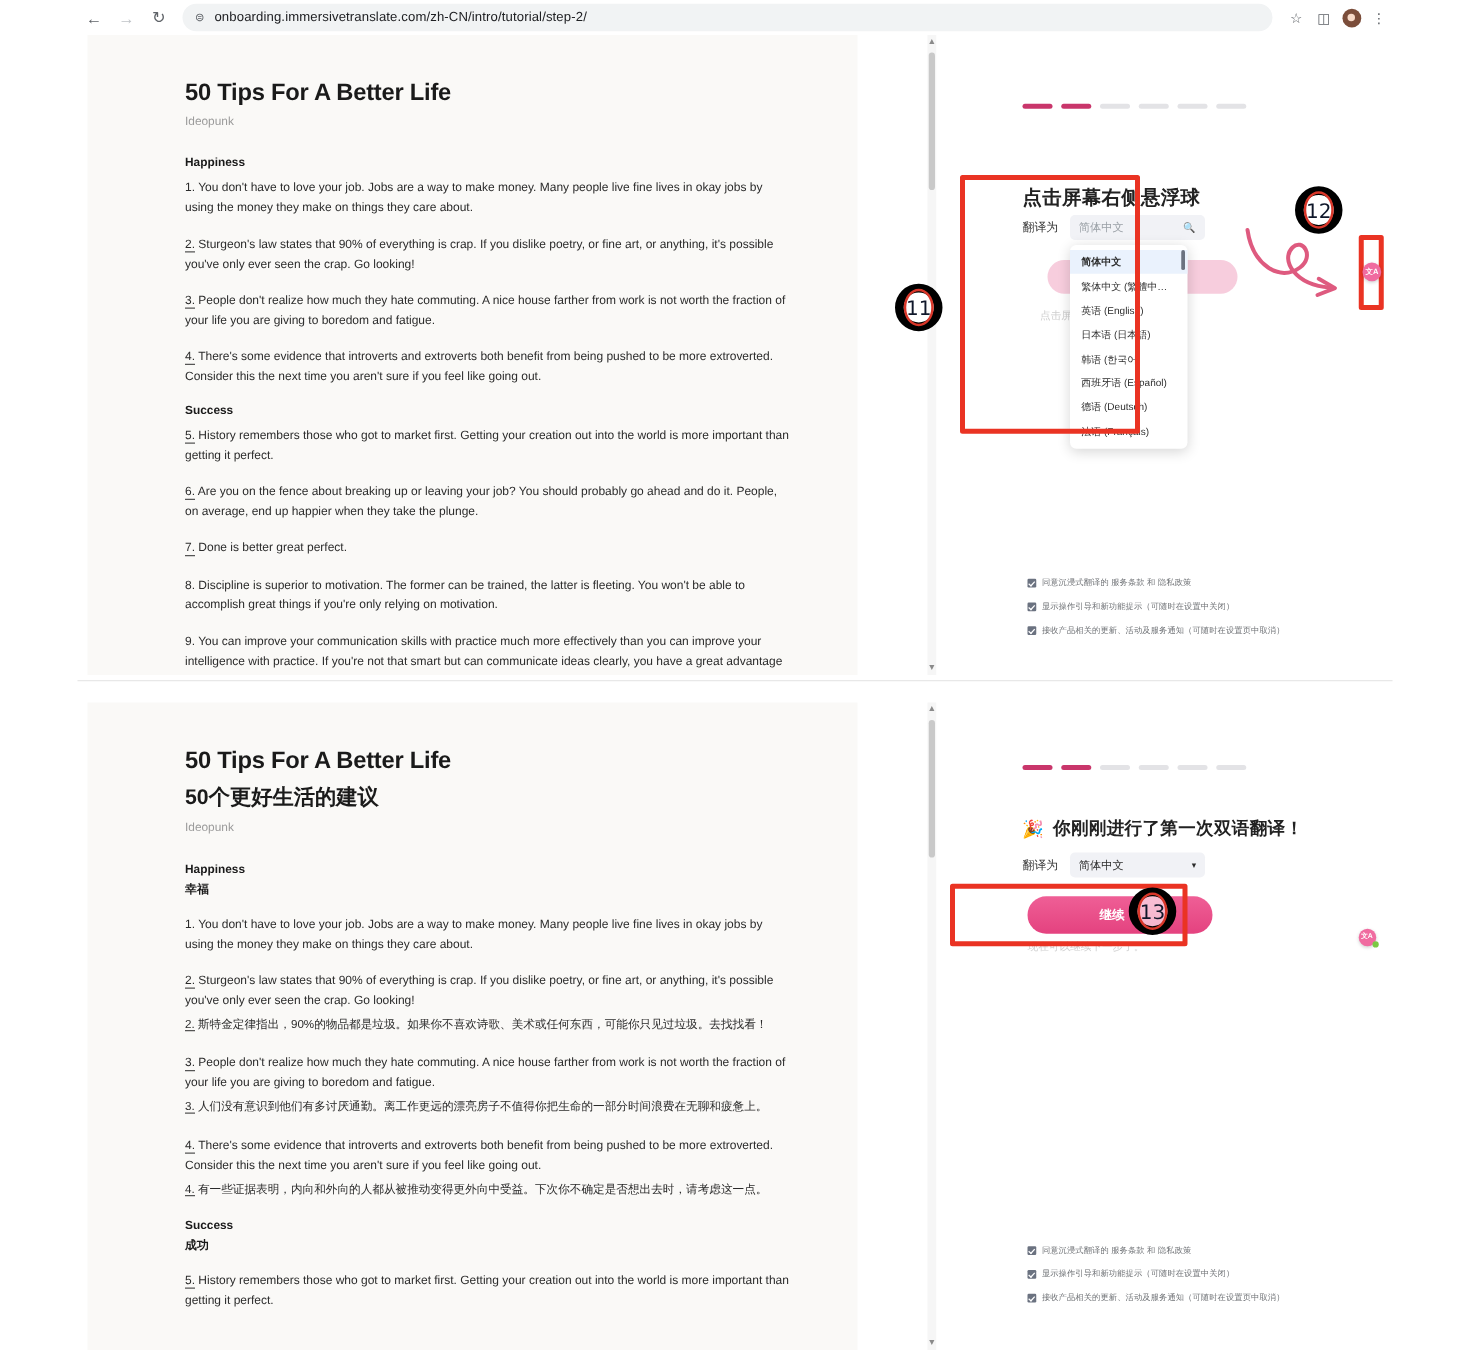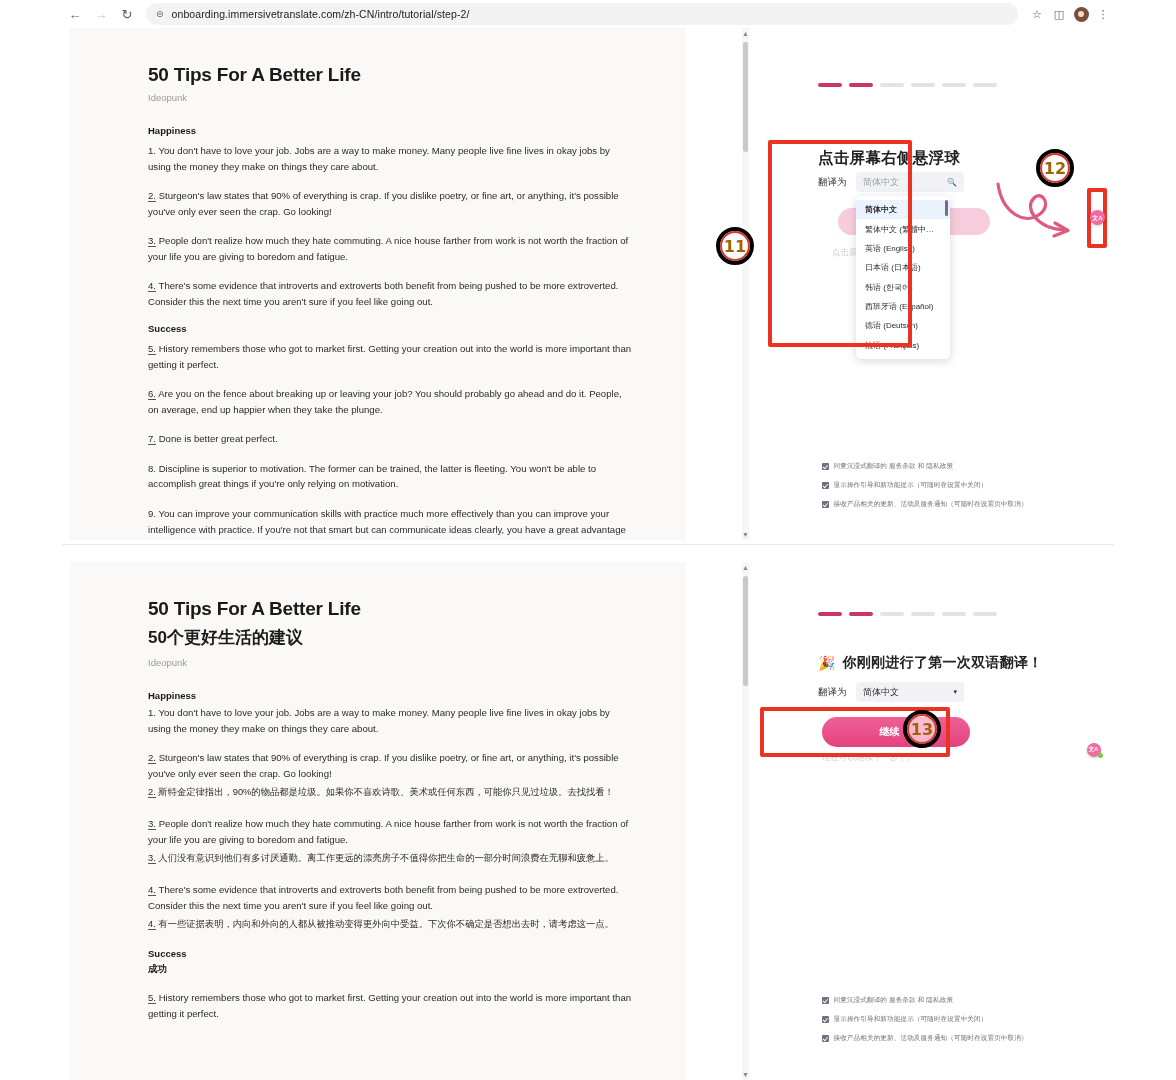--- a/index.html
+++ b/index.html
@@ -132,23 +132,23 @@
     content: ""; position: absolute; left: 1.6px; top: .4px;
     width: 2px; height: 3.6px; border: solid #fff; border-width: 0 1.1px 1.1px 0;
     transform: rotate(42deg);
   }
   .check-text { font-size: 6.6px; color: #6f7276; letter-spacing: .1px; }
 
   
   .redbox { position: absolute; border: 4px solid #ea3323; border-radius: 2px; }
   .marker {
     position: absolute; width: 38px; height: 38px; border-radius: 50%;
-    border: 4px solid #000000; color: #a16207; background: rgba(255,255,255,.6);
+    border: 7px solid #000000; color: #0f172a; background: rgba(255,255,255,.6);
     display: flex; align-items: center; justify-content: center;
-    font-size: 19px; font-weight: 700; font-family: "DejaVu Sans", sans-serif;
+    font-size: 19px; font-weight: 400; font-family: "DejaVu Sans", sans-serif;
   }
   .marker .inner {
     width: 30px; height: 30px; border-radius: 50%; border: 2px solid #d9372a;
     display: flex; align-items: center; justify-content: center; font-size: 16px;
   }
 
   
   .ball {
     width: 14px; height: 14px; border-radius: 50%;
     background: #f06ba0; color: #fff; font-size: 5.5px; font-weight: 700;
@@ -287,20 +287,21 @@
   <div class="divider" style="top:544px"></div>
 
   <div class="panel panel-bottom">
 
     <div class="article">
       <div class="title">50 Tips For A Better Life</div>
       <div class="title-zh">50个更好生活的建议</div>
       <div class="author">Ideopunk</div>
 
       <div class="sec">Happiness</div>
+      <div class="sec-zh">幸福</div>
 
       <p><span>1.</span> <span>You don't have to love your job. Jobs are a way to make money. Many people live fine lives in okay jobs by using the money they make on things they care about.</span></p>
 
       <p><span class="num-u">2.</span> <span>Sturgeon's law states that 90% of everything is crap. If you dislike poetry, or fine art, or anything, it's possible you've only ever seen the crap. Go looking!</span></p>
       <p class="zh"><span class="num-u">2.</span> <span>斯特金定律指出，90%的物品都是垃圾。如果你不喜欢诗歌、美术或任何东西，可能你只见过垃圾。去找找看！</span></p>
 
       <p><span class="num-u">3.</span> <span>People don't realize how much they hate commuting. A nice house farther from work is not worth the fraction of your life you are giving to boredom and fatigue.</span></p>
       <p class="zh"><span class="num-u">3.</span> <span>人们没有意识到他们有多讨厌通勤。离工作更远的漂亮房子不值得你把生命的一部分时间浪费在无聊和疲惫上。</span></p>
 
       <p><span class="num-u">4.</span> <span>There's some evidence that introverts and extroverts both benefit from being pushed to be more extroverted. Consider this the next time you aren't sure if you feel like going out.</span></p>

